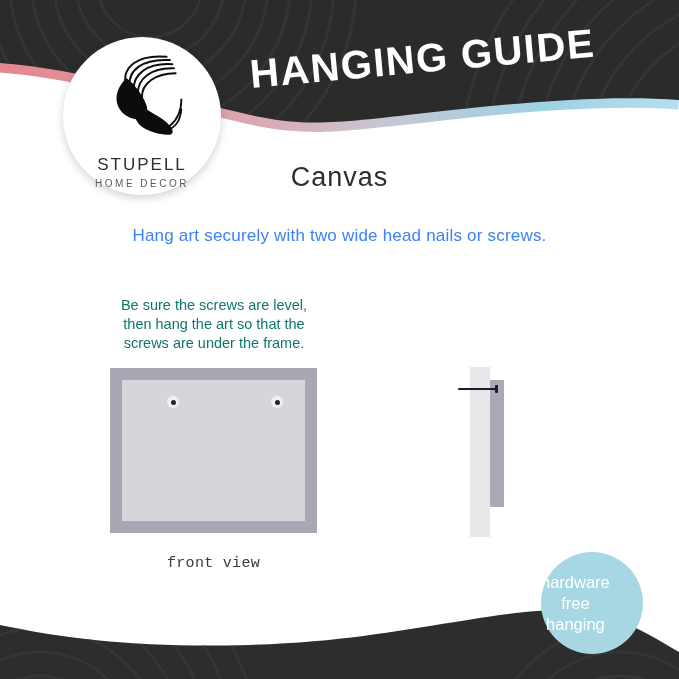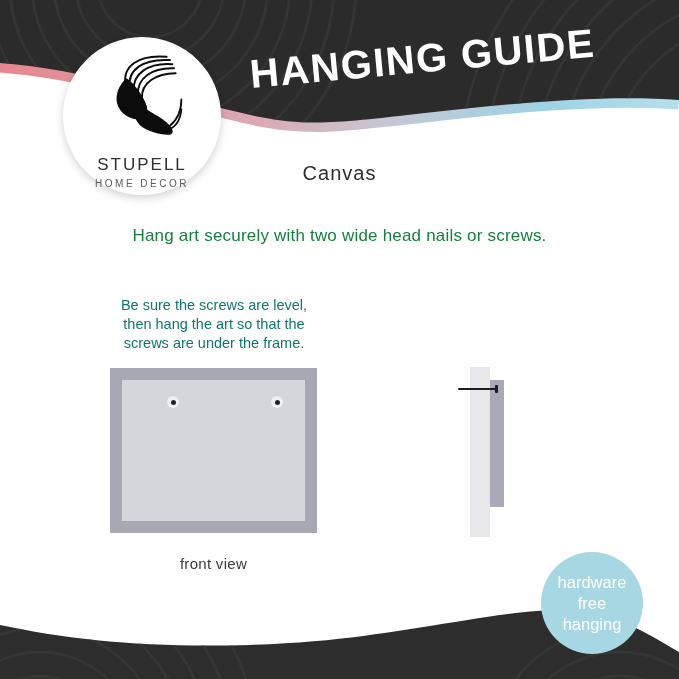--- a/index.html
+++ b/index.html
@@ -24,53 +24,53 @@
     background:#ffffff;box-shadow:0 3px 8px rgba(0,0,0,.18);
     display:flex;flex-direction:column;align-items:center;z-index:5;
   }
   .logo-glyph{margin-top:14px;}
   .logo-brand{font-size:17px;letter-spacing:2px;color:#2f2f2f;font-weight:400;margin-top:12px;text-align:right;}
   .logo-sub{font-size:10px;letter-spacing:2.5px;color:#5c5c5c;margin-top:3px;}
 
   
   .product-type{
     position:absolute;top:162px;left:0;width:679px;text-align:center;
-    font-size:20px;font-weight:300;letter-spacing:1px;color:#2e2e2e;
+    font-size:27px;font-weight:300;letter-spacing:1px;color:#2e2e2e;
   }
   .intro{
     position:absolute;top:226px;left:0;width:679px;text-align:center;
-    font-size:17px;font-weight:400;color:#15803d;letter-spacing:.2px;
+    font-size:17px;font-weight:400;color:#3b82f6;letter-spacing:.2px;
   }
   .col-text{white-space:pre-line;text-align:center;font-size:14.5px;line-height:19px;color:#0f766e;}
   .col-text.left{left:88px;top:296px;width:252px;}
   .col-text.right{left:378px;top:298px;width:190px;}
 
   
   .front-frame{left:110px;top:368px;width:207px;height:165px;background:#a8a8b4;}
   .front-canvas{position:absolute;left:12px;top:12px;right:12px;bottom:12px;background:#d5d5dc;}
   .screw{position:absolute;width:12px;height:12px;border-radius:50%;background:#f1f1f4;}
   .screw::after{content:"";position:absolute;left:3.5px;top:3.5px;width:5px;height:5px;border-radius:50%;background:#23232d;}
   .screw.s1{left:45px;top:16px;}
   .screw.s2{left:149px;top:16px;}
 
   
   .side-wall{left:470px;top:367px;width:20px;height:170px;background:#e8e8eb;}
   .side-frame{left:490px;top:380px;width:14px;height:127px;background:#a9a9b8;}
   .nail-line{left:458px;top:388px;width:39px;height:2px;background:#1c1c26;border-radius:1px;z-index:3;}
   .nail-head{left:495px;top:385px;width:3px;height:8px;background:#1c1c26;border-radius:1px;z-index:3;}
 
-  .caption{position:absolute;text-align:center;font-size:15px;color:#3a3a3a;letter-spacing:.3px;}
+  .caption{position:absolute;text-align:center;font-size:15px;color:#3a3a3a;letter-spacing:.3px;font-family:Liberation Mono, monospace;}
   .caption.front{left:110px;top:555px;width:207px;}
   .caption.side{left:427px;top:558px;width:120px;}
 
   
   .bottom-svg{position:absolute;left:0;top:600px;}
   .badge-circle{
     position:absolute;left:541px;top:552px;width:102px;height:102px;border-radius:50%;
-    background:#a6d7e3;z-index:6;display:flex;align-items:center;justify-content:center;
+    background:#a6d7e3;z-index:6;display:flex;align-items:center;justify-content:flex-start;
   }
   .badge-text{white-space:pre-line;text-align:center;color:#ffffff;font-size:16.5px;line-height:21px;font-weight:400;}
 </style>
 </head>
 <body>
 
 <div class="stage">
 
   <svg class="banner-svg" width="679" height="150" viewBox="0 0 679 150">
     <defs>

